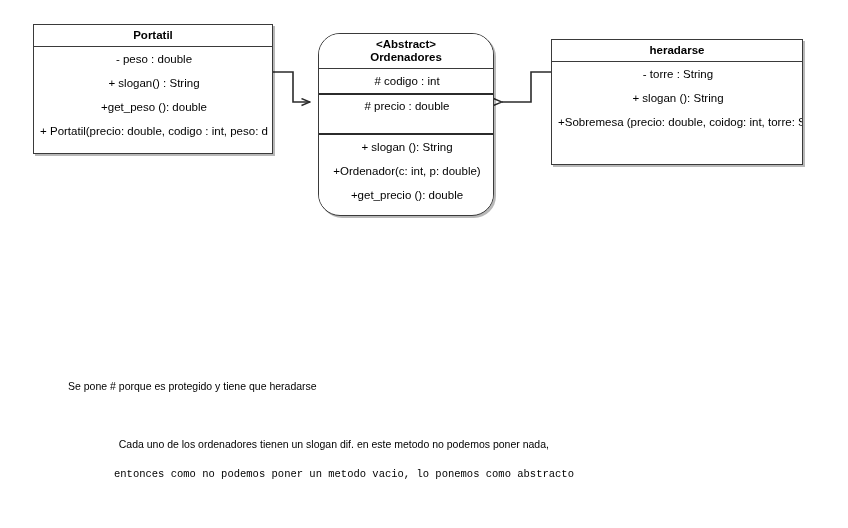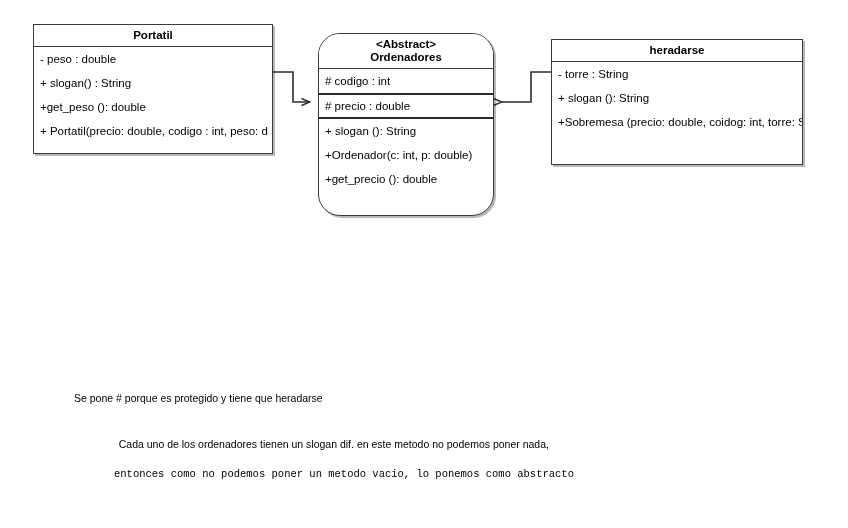--- a/index.html
+++ b/index.html
@@ -60,26 +60,27 @@
     position: relative;
   }
   .uml-row {
     box-sizing: border-box;
     font-size: 11.5px;
     line-height: 14px;
     padding: 5px 4px 5px 6px;
     white-space: nowrap;
     overflow: hidden;
     background: #ffffff;
+    text-align: center;
   }
   .uml-row.selected {
     border-top: 2.5px solid #2b2b2b;
     border-bottom: 2.5px solid #2b2b2b;
     padding-top: 4px;
-    padding-bottom: 4px;
+    padding-bottom: 20px;
   }
 
   
   #class-portatil {
     left: 33px;  top: 24px;  width: 240px; height: 130px;
   }
   #class-ordenadores {
     left: 318px; top: 33px;  width: 176px; height: 183px; border-radius: 22px;
   }
   #class-sobremesa {
@@ -95,21 +96,21 @@
   }
 
   
   .note {
     position: absolute;
     font-size: 10.5px;
     line-height: 15px;
     color: #000000;
     white-space: pre;
   }
-  #note-protegido { left: 74px; top: 379px; margin-top: 12px; }
+  #note-protegido { left: 68px; top: 379px; }
   #note-abstracto { left: 82px;  top: 422px; text-align: center; }
   #note-abstracto .line2 { display: block; padding-left: 32px; font-family: Liberation Mono, monospace; }
 </style>
 </head>
 <body>
 
 <div id="diagram-canvas">
 
   <svg class="connector-layer" width="848" height="528" viewBox="0 0 848 528">
     <defs>

